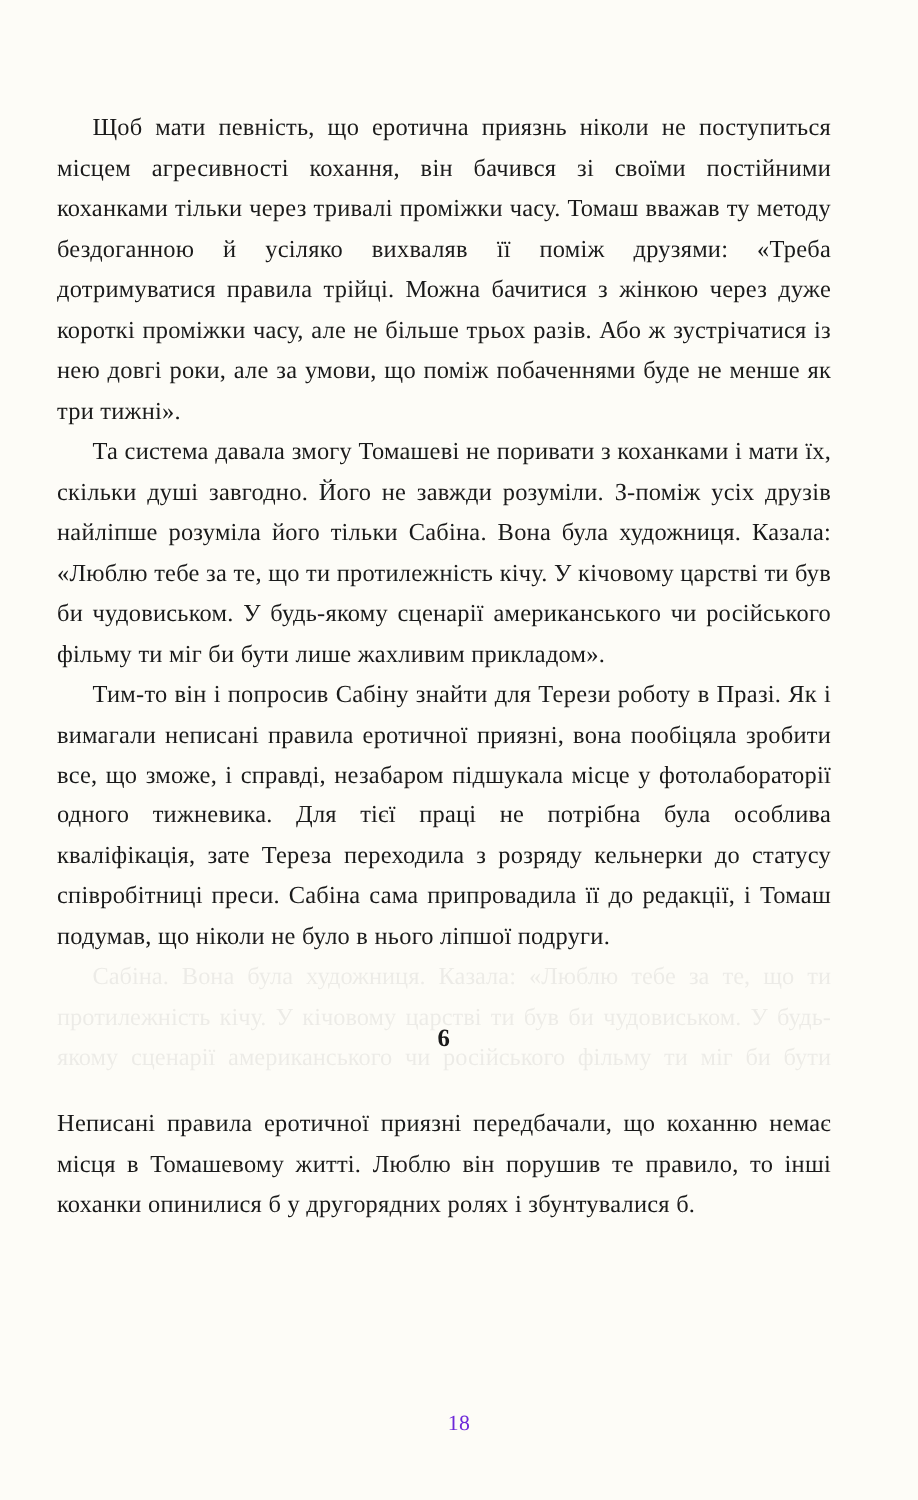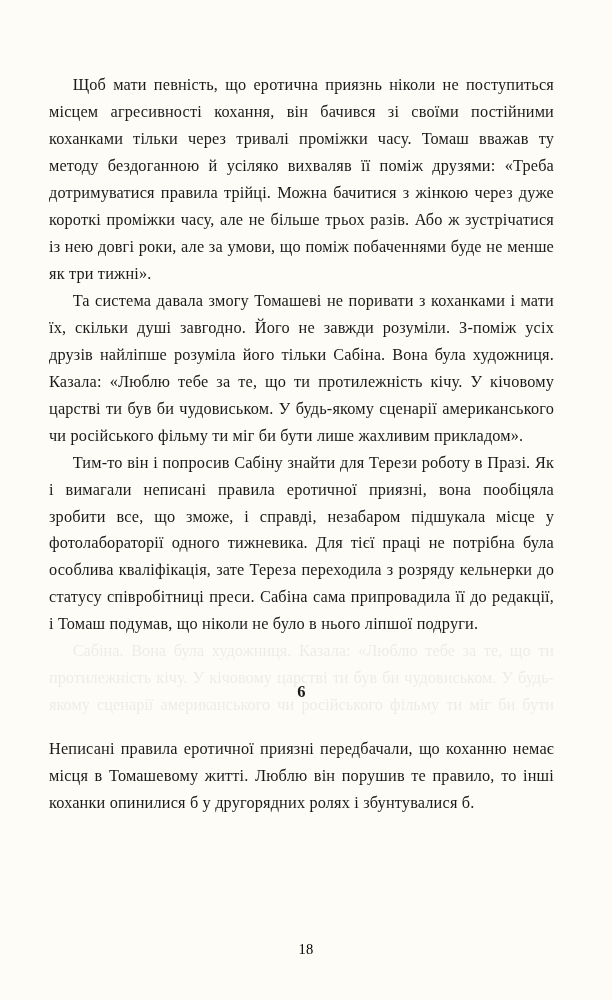--- a/index.html
+++ b/index.html
@@ -12,21 +12,21 @@
     background: #fdfcf7;
     font-family: "Liberation Serif", serif;
     color: #1a1a1a;
     overflow: hidden;
   }
   .page {
     position: relative;
     width: 612px;
     height: 1000px;
     box-sizing: border-box;
-    padding: 72px 58px 40px 49px;
+    padding: 72px 58px 40px 38px;
     background: #fdfcf7;
   }
   .body-text {
     font-size: 16.3px;
     line-height: 1.655;
     text-align: justify;
     text-justify: inter-word;
     hyphens: manual;
     letter-spacing: 0.01em;
   }
@@ -74,21 +74,21 @@
     margin-top: 0;
   }
   .folio {
     position: absolute;
     bottom: 42px;
     left: 0;
     right: 0;
     text-align: center;
     font-size: 14.5px;
     letter-spacing: 0.02em;
-    color: #000000;
+    color: #6d28d9;
   }
 </style>
 </head>
 <body>
 
 <div class="page">
 
   <div class="body-text">
     <p>Щоб мати певність, що еротична приязнь ніколи не поступиться місцем агресивності кохання, він бачився зі своїми постійними коханками тільки через тривалі проміжки часу. Томаш вважав ту методу бездоганною й усіляко вихваляв її поміж друзями: «Треба дотримуватися правила трійці. Можна бачитися з жінкою через дуже короткі проміжки часу, але не більше трьох разів. Або ж зустрічатися із нею довгі роки, але за умови, що поміж побаченнями буде не менше як три тижні».</p>
     <p>Та система давала змогу Томашеві не поривати з коханками і мати їх, скільки душі завгодно. Його не завжди розуміли. З-поміж усіх друзів найліпше розуміла його тільки Сабіна. Вона була художниця. Казала: «Люблю тебе за те, що ти протилежність кічу. У кічовому царстві ти був би чудовиськом. У будь-якому сценарії американського чи російського фільму ти міг би бути лише жахливим прикладом».</p>

